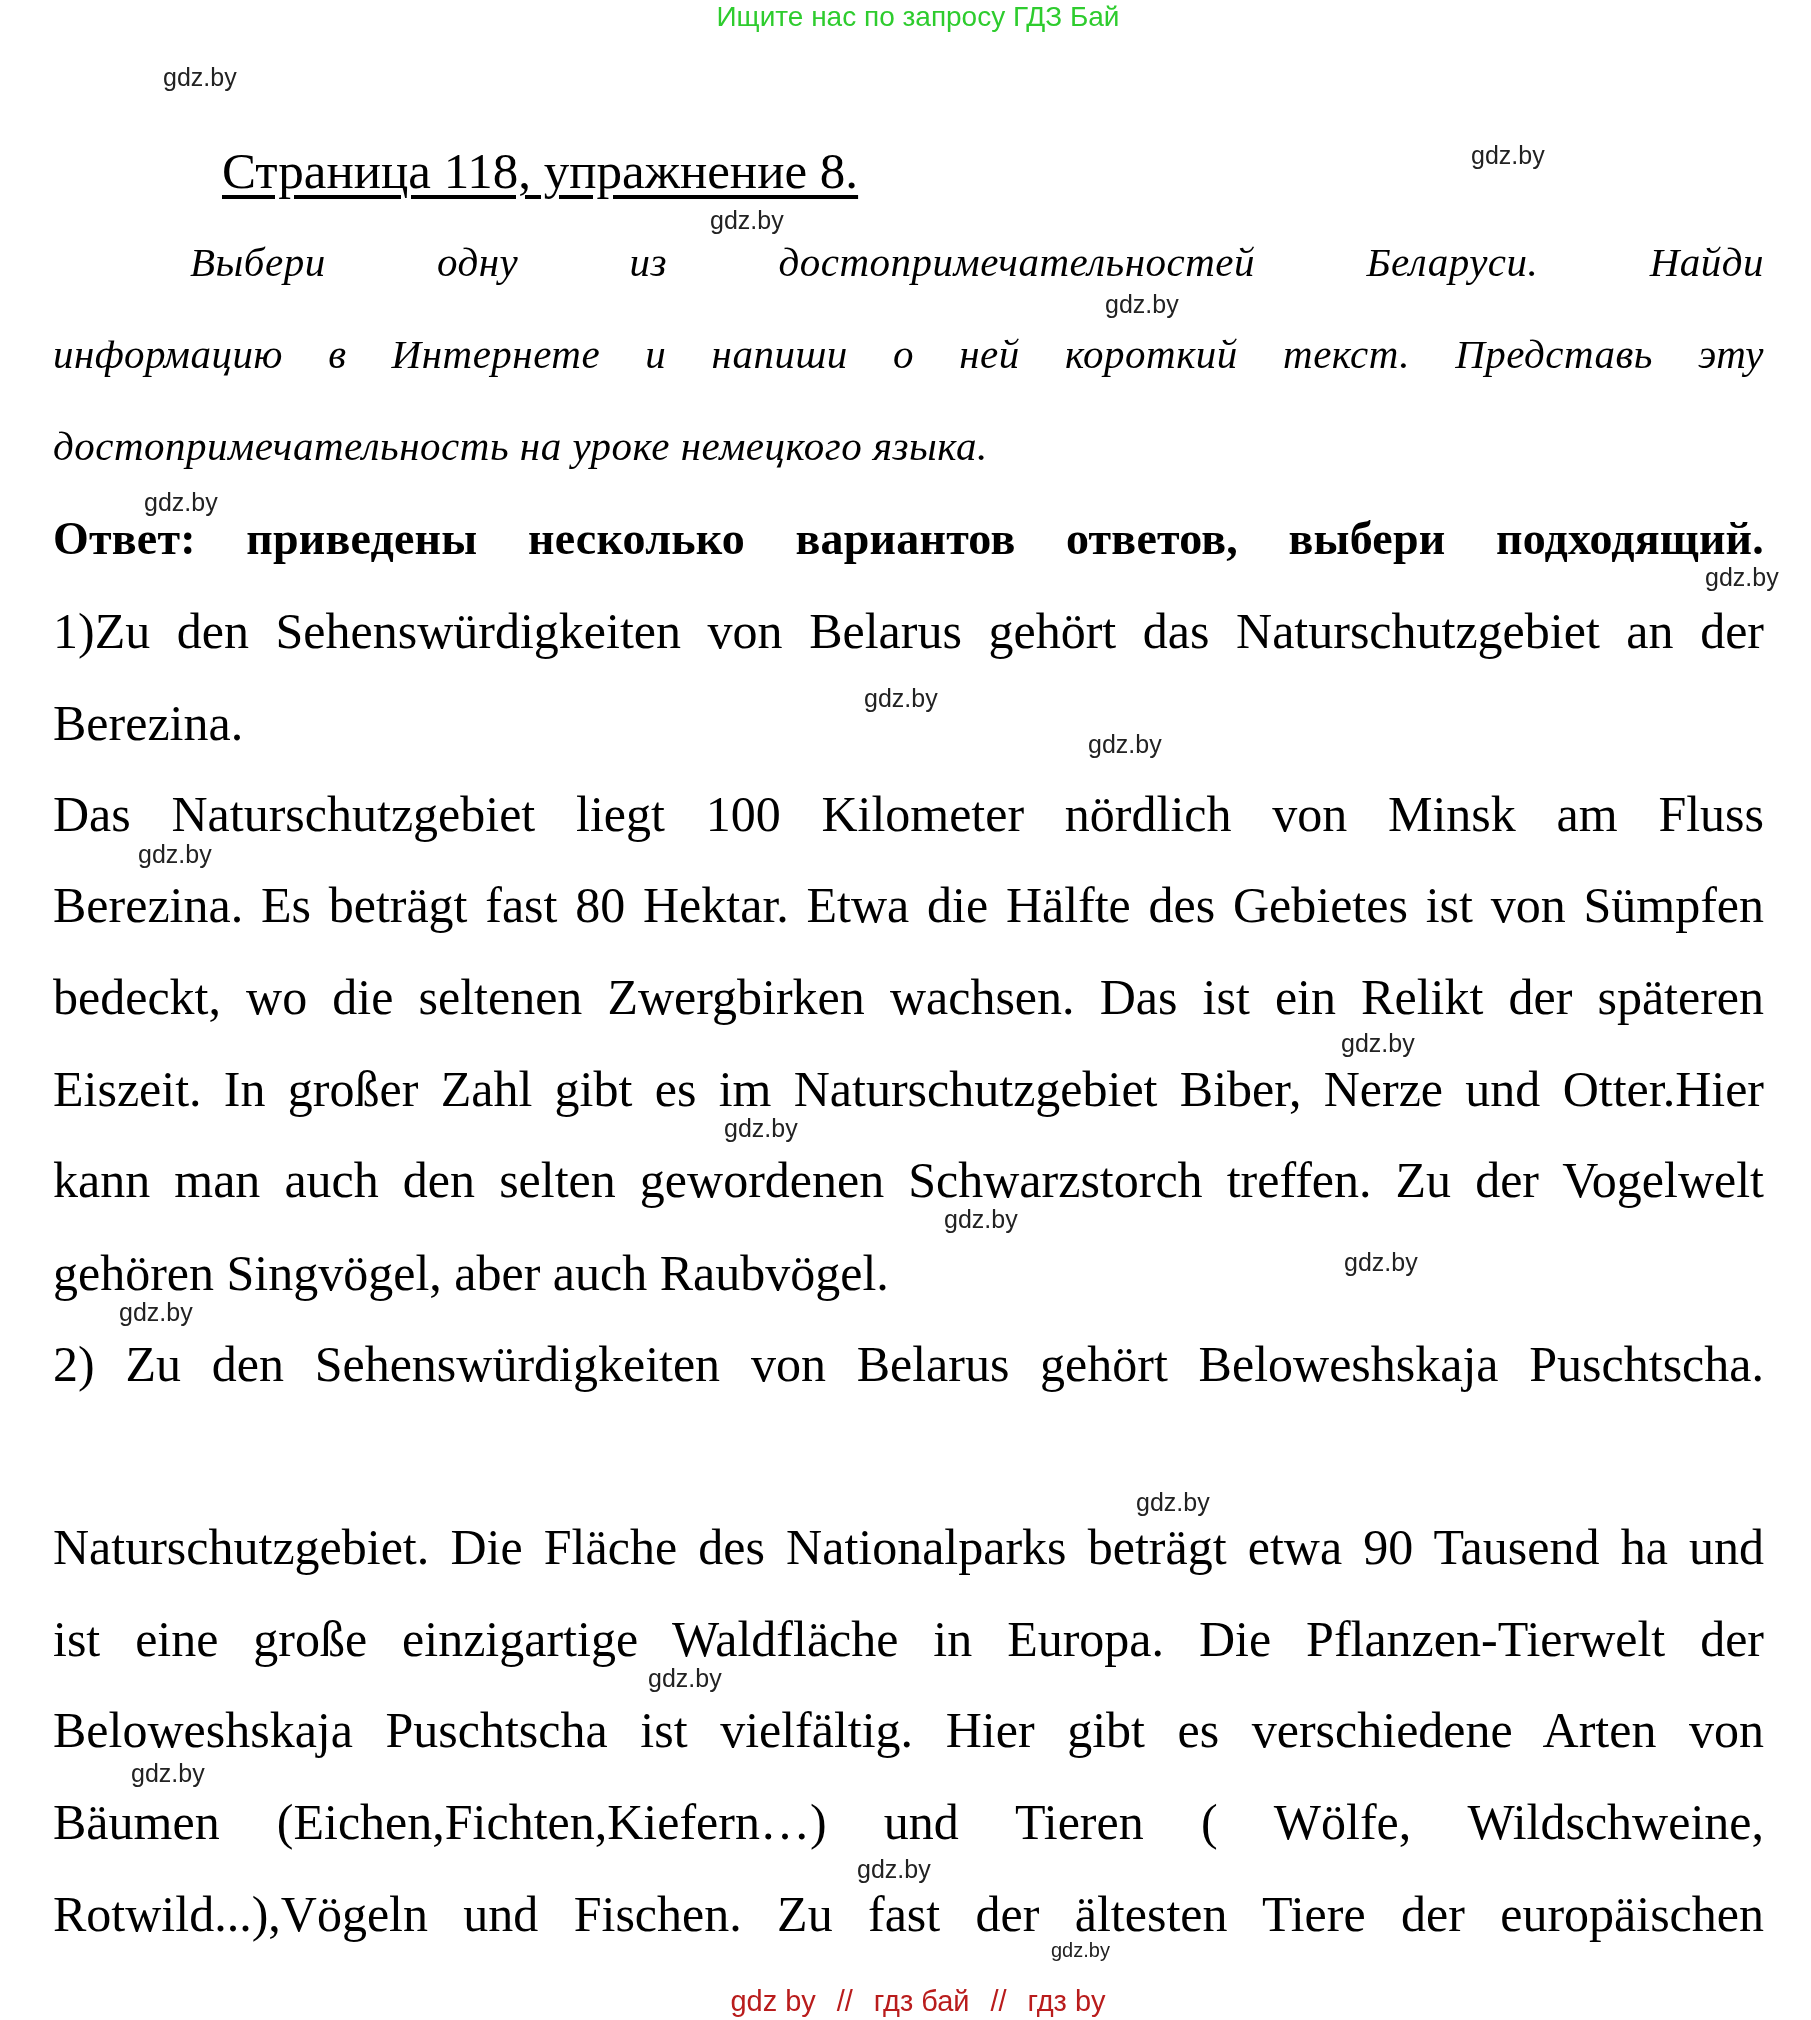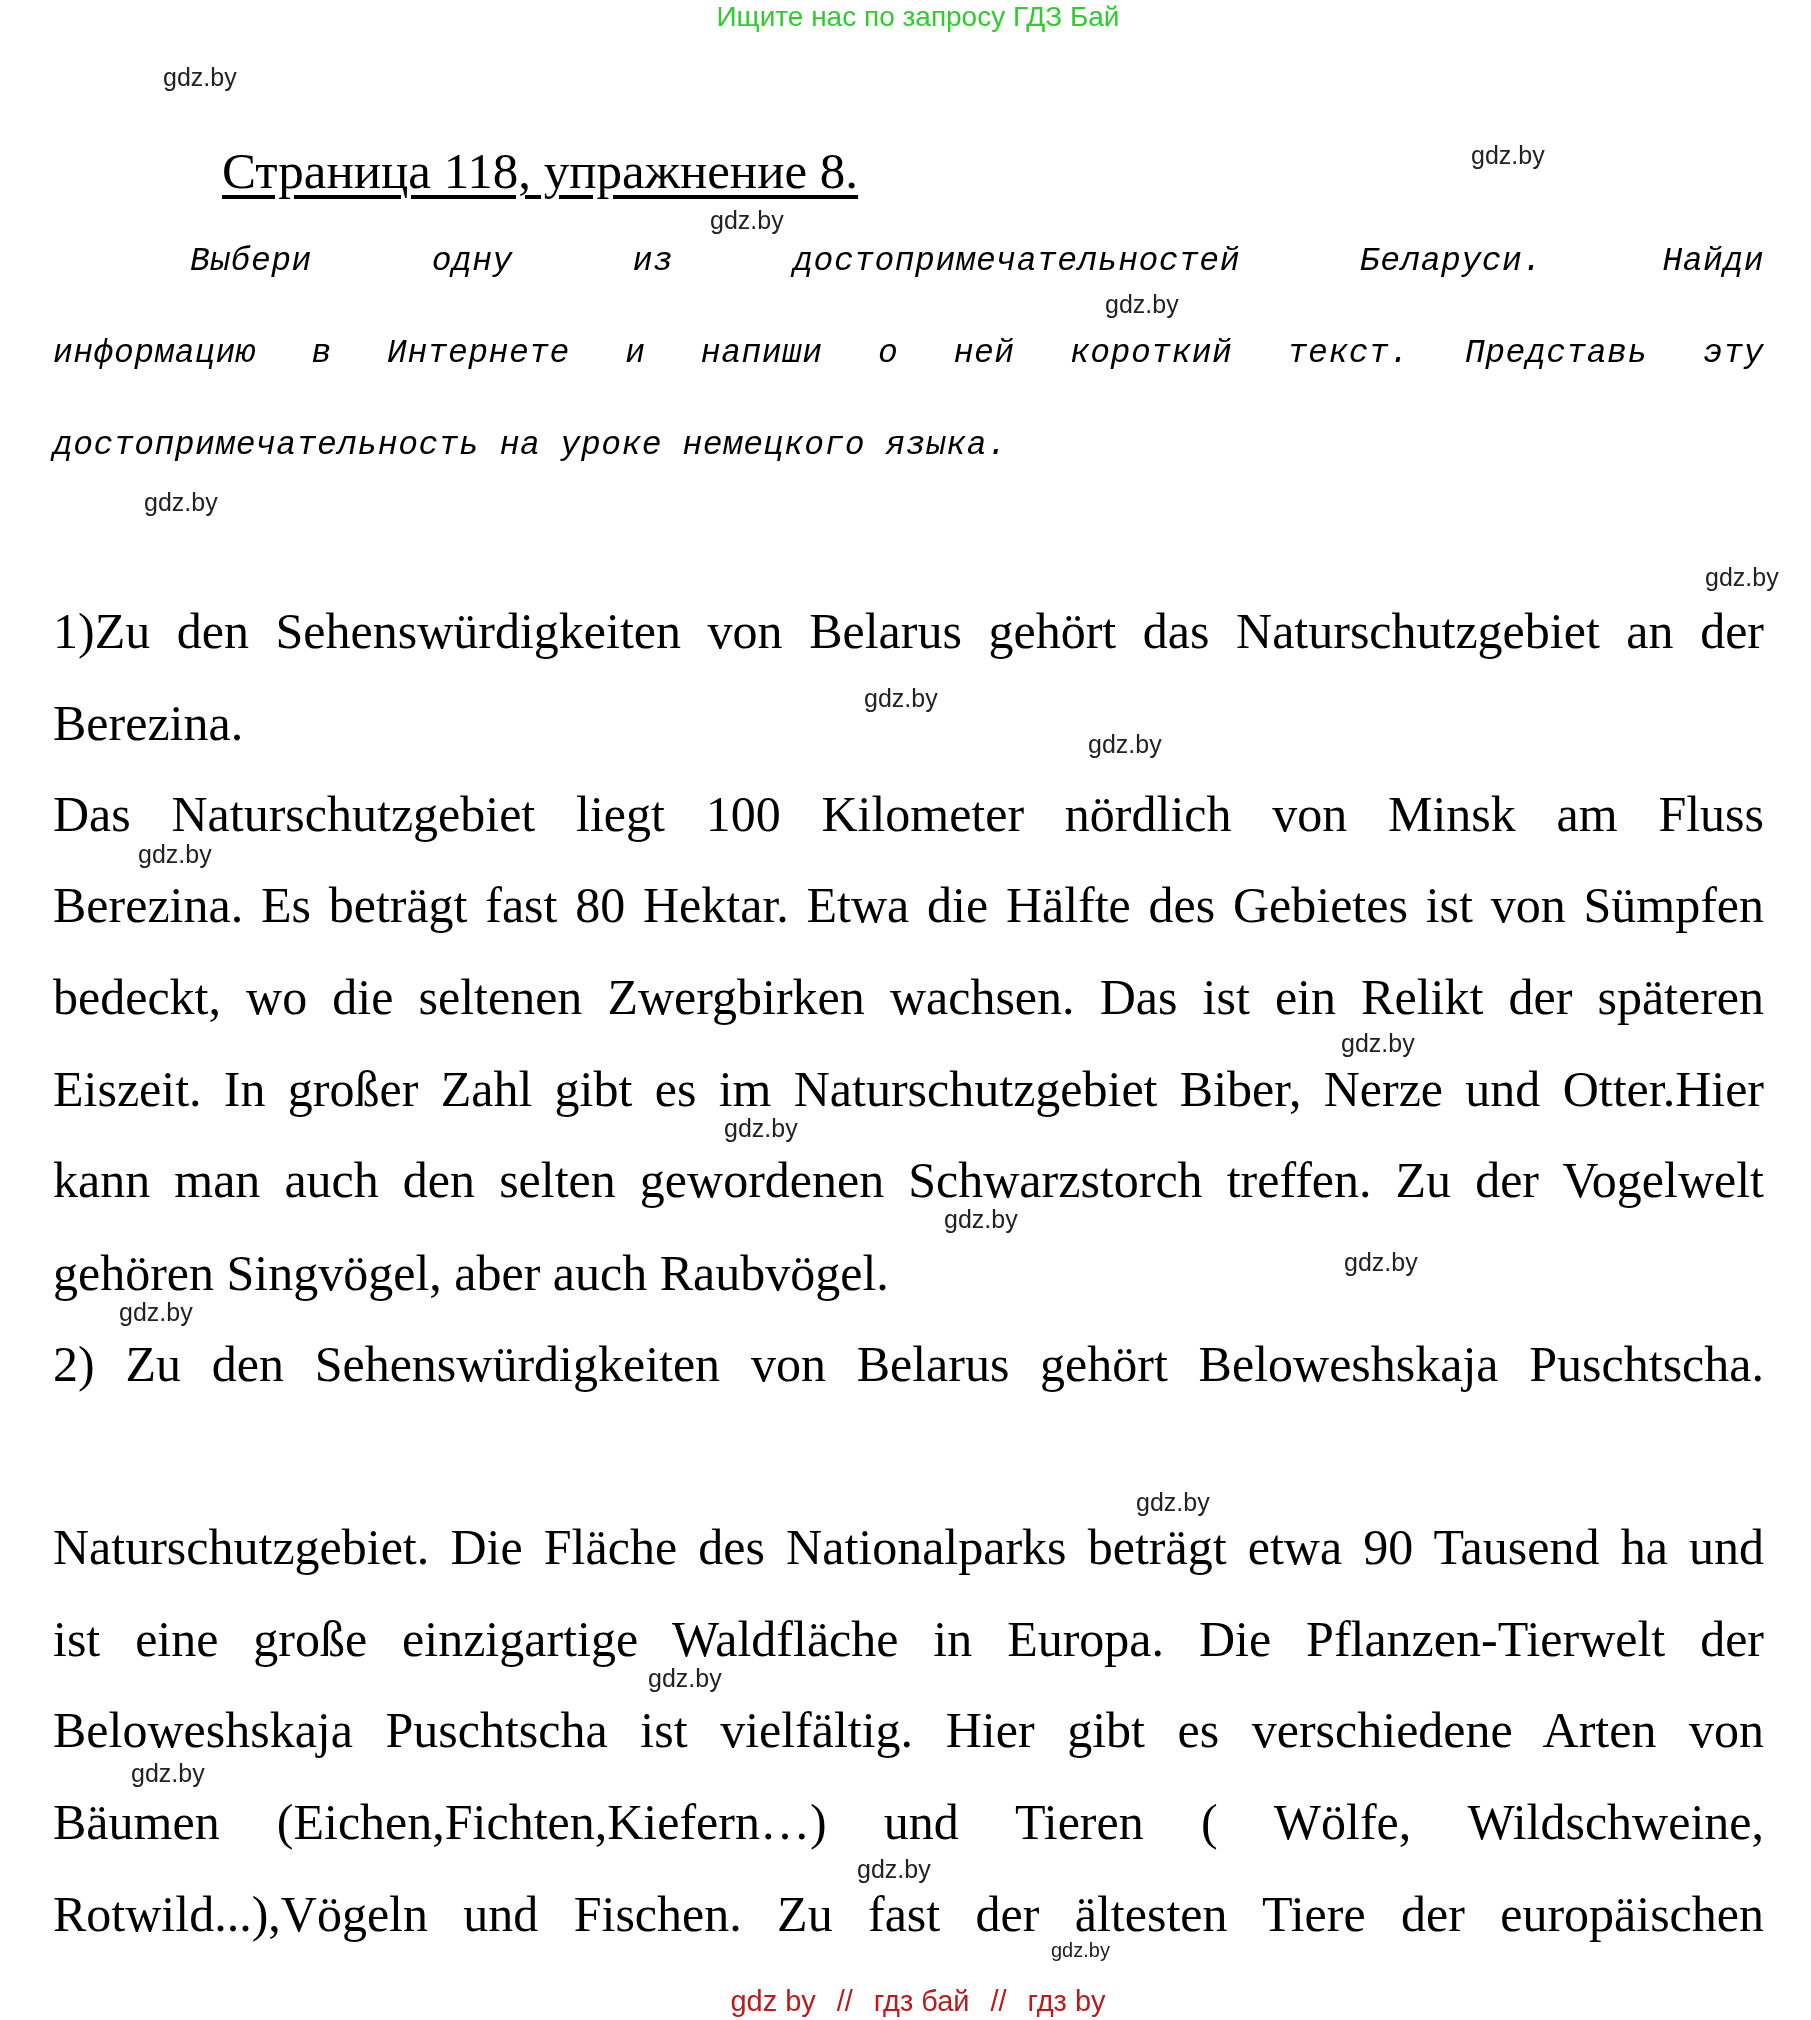--- a/index.html
+++ b/index.html
@@ -19,21 +19,21 @@
     font-family:"Liberation Serif", serif; font-size:51px; line-height:55px;
     color:#000; text-decoration:underline; text-decoration-thickness:3.7px;
     text-underline-offset:7.3px; white-space:nowrap;margin-left:31px;
   }
   .ln {
     position:absolute; left:41px; width:1711px;
     font-family:"Liberation Serif", serif; font-size:50px; line-height:58px;
     color:#000; white-space:nowrap; text-align:justify; text-align-last:justify;
   }
   .ln.last { text-align-last:left; }
-  .ln.it { font-style:italic; font-size:33px; letter-spacing:0.5px;font-family:Liberation Mono, monospace; }
+  .ln.it { font-style:italic; font-size:41px; letter-spacing:0.5px; }
   .ln.indent { left:178px; width:1574px; }
   .ln.bold { font-weight:bold; font-size:46px; letter-spacing:0.2px; }
   .footer {
     position:absolute; left:0; width:1812px; top:1983px; text-align:center;
     font-family:"Liberation Sans", sans-serif; font-size:29px; line-height:37px;
     color:#b91c1c;
   }
   .footer .sep { margin:0 12.8px; }
 </style>
 </head>
@@ -62,20 +62,21 @@
   <div class="wm" style="left:119px;top:1760px">gdz.by</div>
   <div class="wm" style="left:845px;top:1856px">gdz.by</div>
   <div class="wm" style="left:1039px;top:1937px;font-size:20px">gdz.by</div>
 
   <div class="title">Страница 118, упражнение 8.</div>
 
   <div class="ln it indent" style="top:233px">Выбери одну из достопримечательностей Беларуси. Найди</div>
   <div class="ln it" style="top:325px">информацию в Интернете и напиши о ней короткий текст. Представь эту</div>
   <div class="ln it last" style="top:417px">достопримечательность на уроке немецкого языка.</div>
 
+  <div class="ln bold" style="top:510px">Ответ: приведены несколько вариантов ответов, выбери подходящий.</div>
 
   <div class="ln" style="top:602px">1)Zu den Sehenswürdigkeiten von Belarus gehört das Naturschutzgebiet an der</div>
   <div class="ln last" style="top:694px">Berezina.</div>
   <div class="ln" style="top:785px">Das Naturschutzgebiet liegt 100 Kilometer nördlich von Minsk am Fluss</div>
   <div class="ln" style="top:876px">Berezina. Es beträgt fast 80 Hektar. Etwa die Hälfte des Gebietes ist von Sümpfen</div>
   <div class="ln" style="top:968px">bedeckt, wo die seltenen Zwergbirken wachsen. Das ist ein Relikt der späteren</div>
   <div class="ln" style="top:1060px">Eiszeit. In großer Zahl gibt es im Naturschutzgebiet Biber, Nerze und Otter.Hier</div>
   <div class="ln" style="top:1151px">kann man auch den selten gewordenen Schwarzstorch treffen. Zu der Vogelwelt</div>
   <div class="ln last" style="top:1244px">gehören Singvögel, aber auch Raubvögel.</div>
   <div class="ln" style="top:1335px">2) Zu den Sehenswürdigkeiten von Belarus gehört Beloweshskaja Puschtscha.</div>

